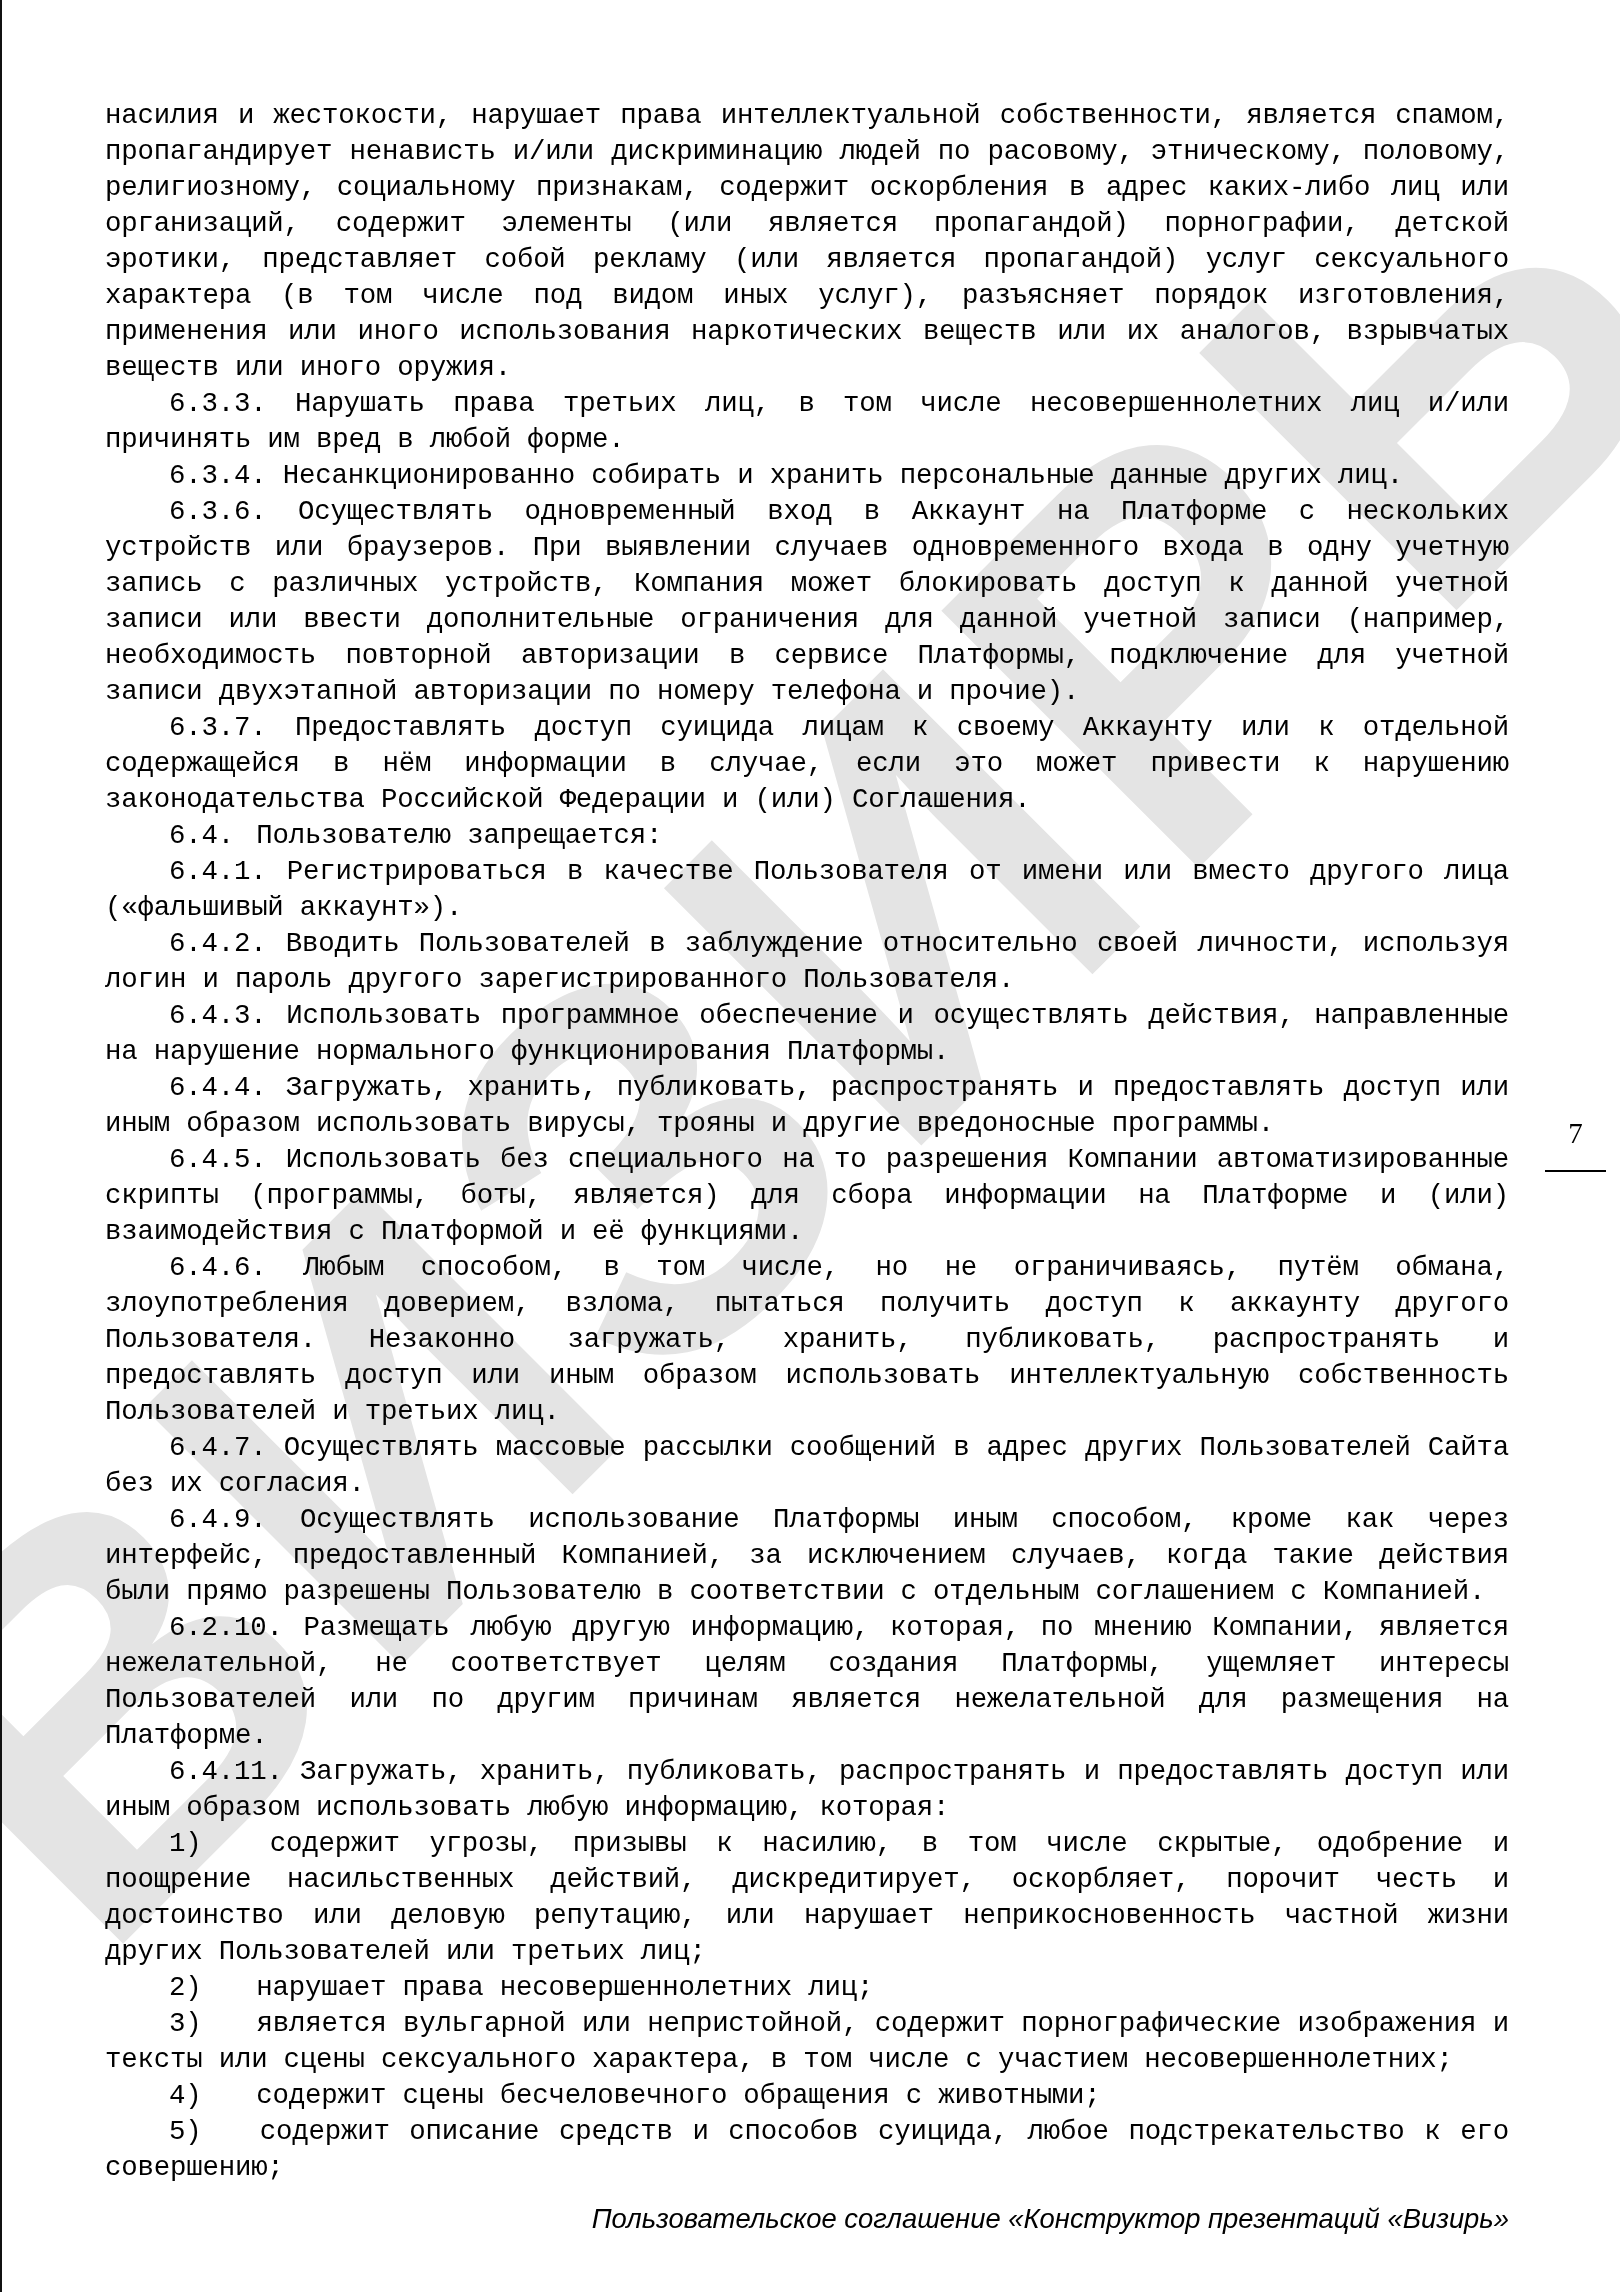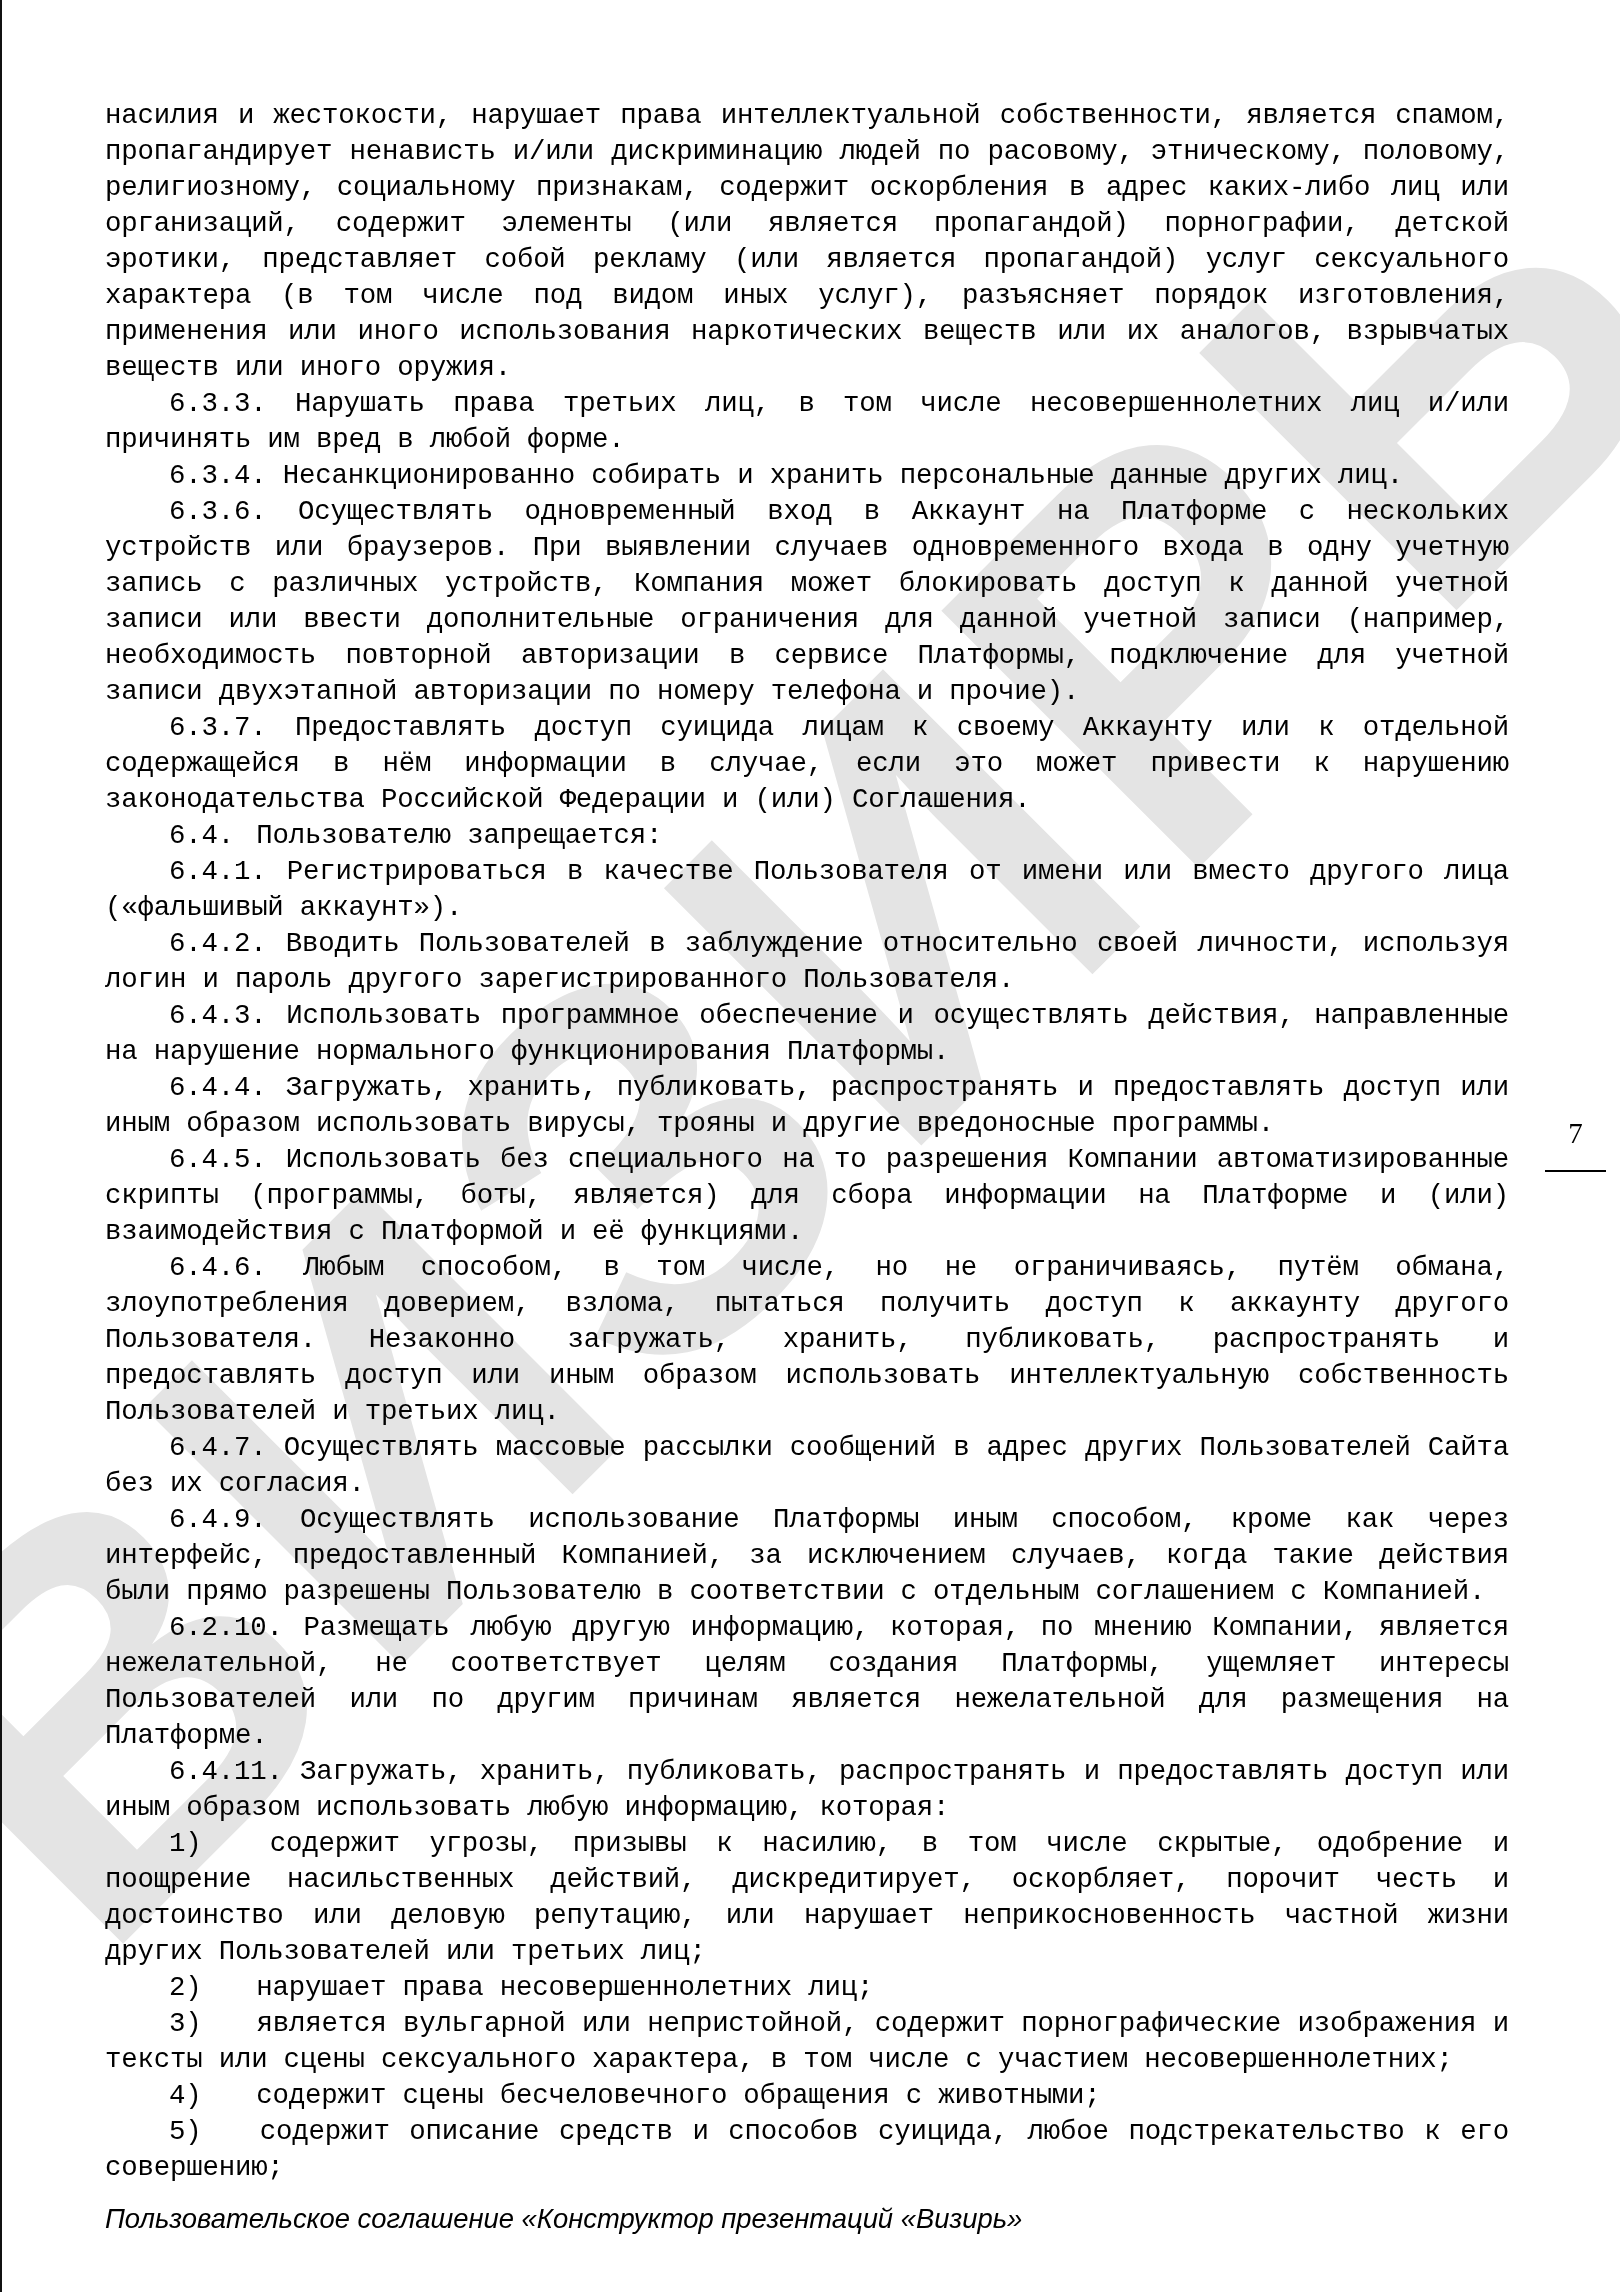--- a/index.html
+++ b/index.html
@@ -66,21 +66,21 @@
     width: 61px;
     height: 2px;
     background: #000;
     z-index: 2;
   }
   .footer {
     position: absolute;
     left: 105px;
     top: 2201px;
     width: 1404px;
-    text-align: left;
+    text-align: right;
     font-style: italic;
     font-size: 27.4px;
     line-height: 36px;
     z-index: 1;
   }
 </style>
 </head>
 <body>
 
 <div class="page">

